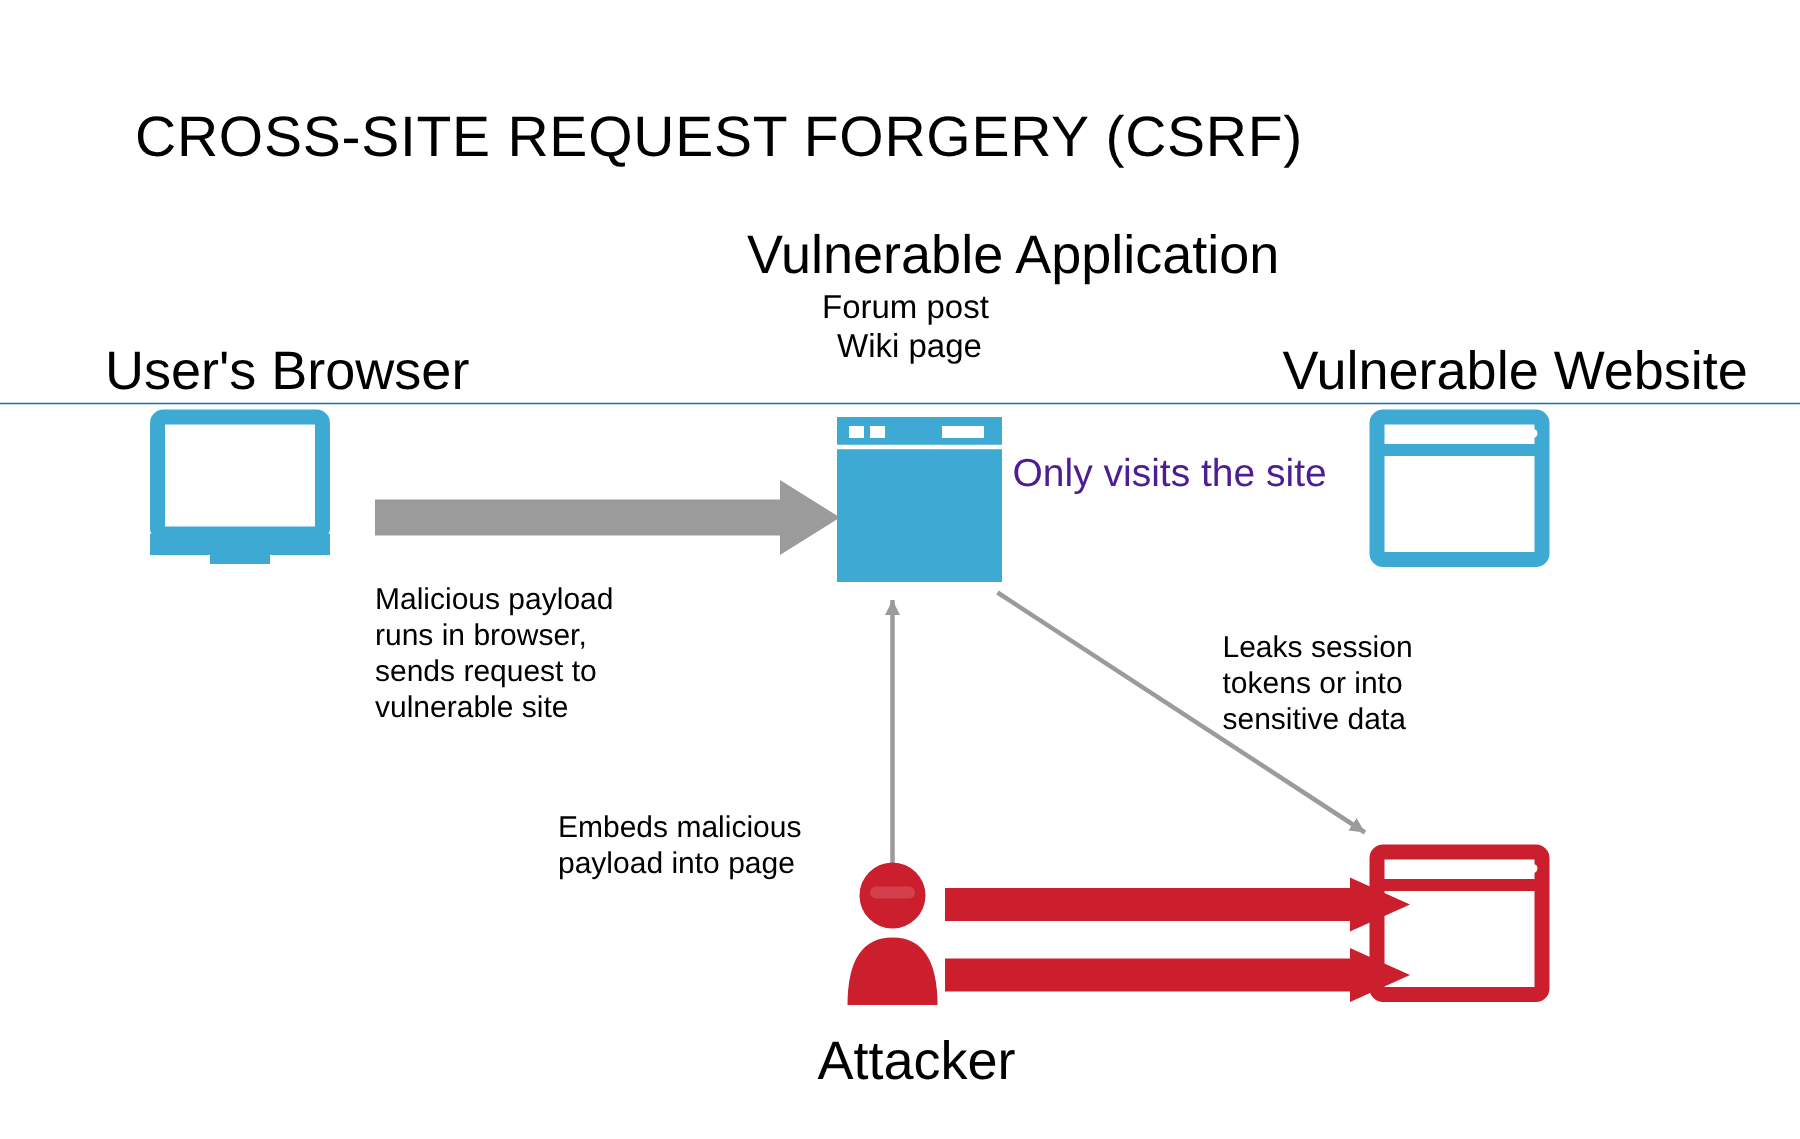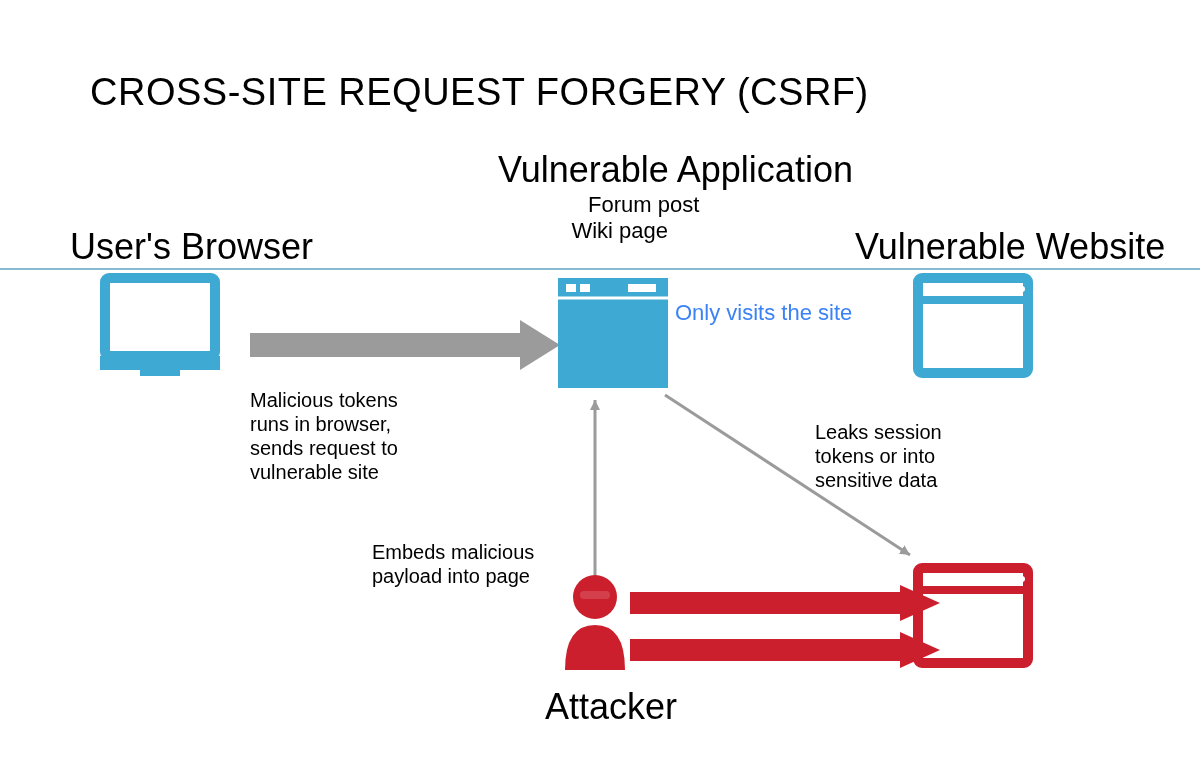--- a/index.html
+++ b/index.html
@@ -29,22 +29,22 @@
   }
   .subtitle {
     font-size: 36px;
     font-weight: 300;
   }
   .subblock {
     font-size: 22px;
     font-weight: 400;
   }
   .dnote {
-    font-size: 22px;
-    color: #3b82f6;
+    font-size: 26px;
+    color: #4c1d95;
   }
   .small {
     font-size: 20px;
     font-weight: 300;
   }
   .svglayer {
     position: absolute;
     left: 0;
     top: 0;
   }
@@ -115,32 +115,32 @@
       <line x1="0" y1="22" x2="110" y2="22" stroke="#cc1f2d" stroke-width="8"></line>
       <circle cx="80" cy="11" r="3" fill="#fff"></circle>
       <circle cx="92" cy="11" r="3" fill="#fff"></circle>
       <circle cx="104" cy="11" r="3" fill="#fff"></circle>
     </g>
   </svg>
 
   <div class="label title" style="left:90px; top:70px;">CROSS-SITE REQUEST FORGERY (CSRF)</div>
 
   <div class="label subtitle" style="left:498px; top:148px; text-align:center; width:230px;">Vulnerable Application</div>
-  <div class="label subblock" style="left:588px; top:192px; width:110px;">Forum post</div>
-  <div class="label subblock" style="left:558px; top:218px; text-align:right; width:110px;">Wiki page</div>
+  <div class="label subblock" style="left:548px; top:192px; width:110px;">Forum post</div>
+  <div class="label subblock" style="left:558px; top:218px; text-align:left; width:110px;">Wiki page</div>
   <div class="label dnote" style="left:675px; top:300px;">Only visits the site</div>
 
   <div class="label subtitle" style="left:70px; top:225px; width:190px; ">User's Browser</div>
 
   <div class="label subtitle" style="left:855px; top:225px; width:240px; text-align:left;">Vulnerable Website</div>
 
   <div class="label subtitle" style="left:545px; top:685px; width:110px; text-align:center;">Attacker</div>
 
 
-  <div class="label small" style="left:250px; top:388px; width:270px;">Malicious tokens
+  <div class="label small" style="left:250px; top:388px; width:270px;">Malicious payload
 runs in browser,
 sends request to
 vulnerable site</div>
 
   <div class="label small" style="left:372px; top:540px; width:205px; text-align:left;">Embeds malicious
 payload into page</div>
 
   <div class="label small" style="left:815px; top:420px; width:200px;">Leaks session
 tokens or into
 sensitive data</div>

